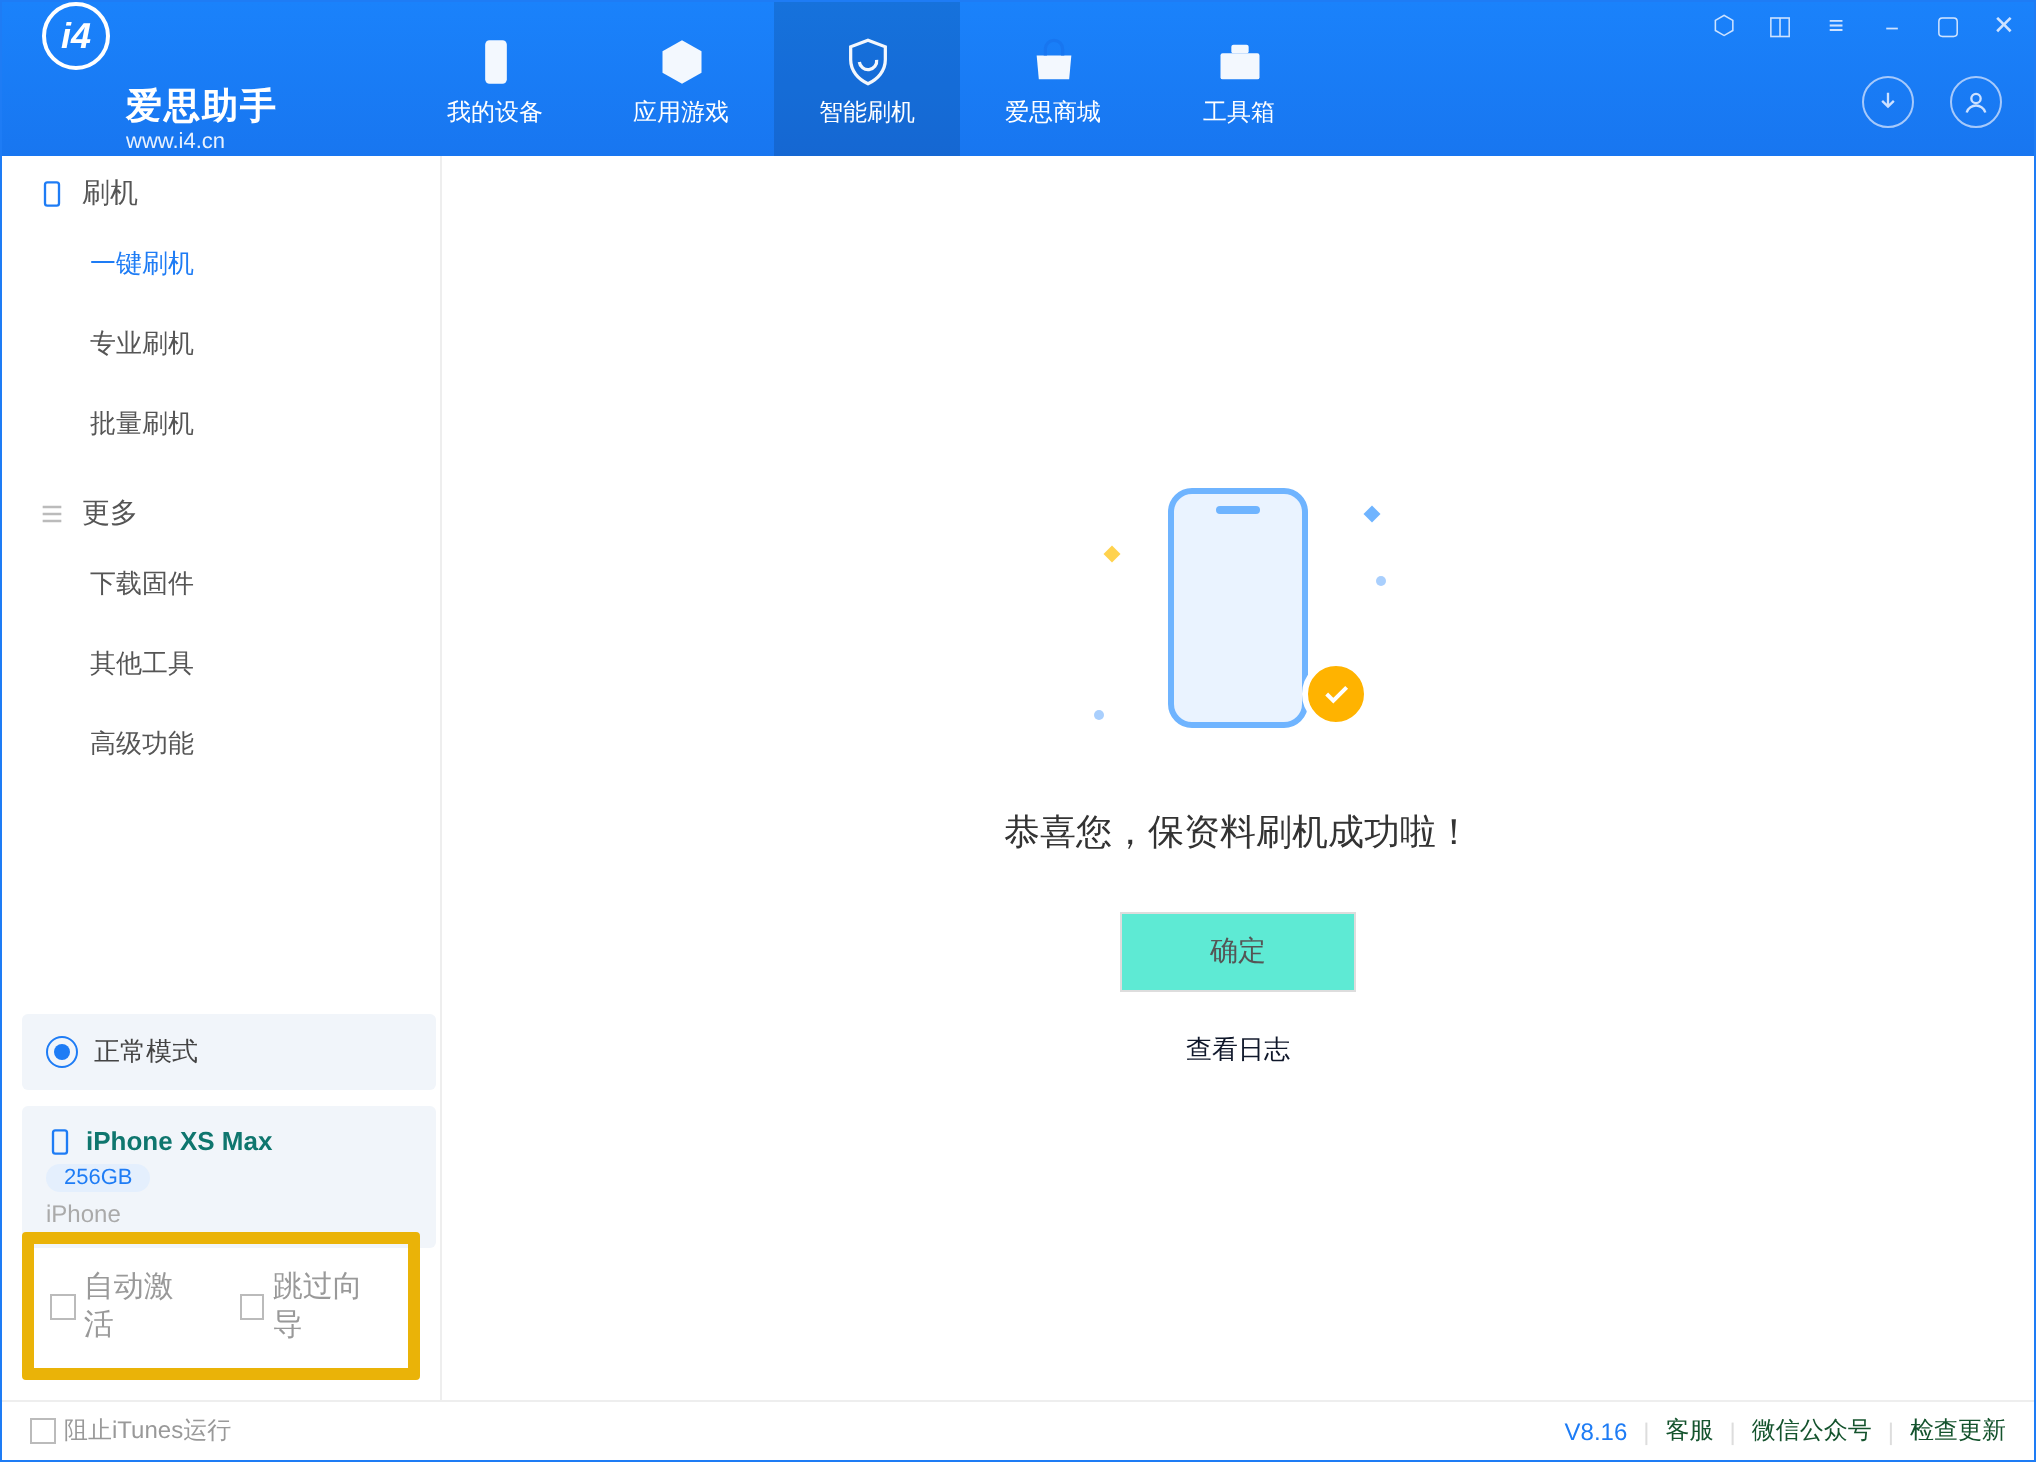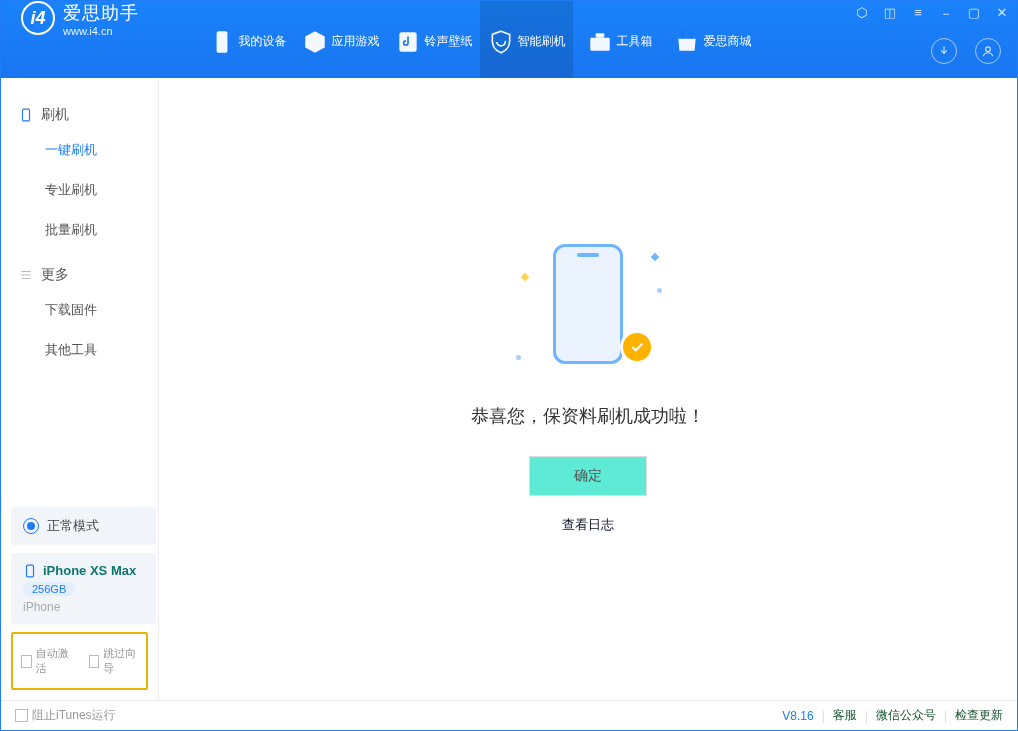--- a/index.html
+++ b/index.html
@@ -3,54 +3,54 @@
 <meta charset="utf-8">
 <style>
 * { margin: 0; padding: 0; box-sizing: border-box; font-family: "Microsoft YaHei", Arial, sans-serif; }
 body { background: #fff; width: 1018px; height: 731px; overflow: hidden; border: 1px solid #1e7cf5; }
 
 
 .header { background: linear-gradient(to bottom, #1a82fb, #1876f0); height: 77px; display: flex; color: #fff; position: relative; }
 .logo-area { width: 200px; display: flex; align-items: flex-start; padding-left: 20px; }
 .logo-icon { width: 34px; height: 34px; border: 2px solid #fff; border-radius: 50%; display: flex; align-items: center; justify-content: center; font-size: 18px; font-weight: bold; margin-right: 8px; font-style: italic;}
 .logo-text { display: flex; flex-direction: column; }
-.logo-title { font-size: 18px; font-weight: normal; letter-spacing: 1px;}
+.logo-title { font-size: 18px; font-weight: bold; letter-spacing: 1px; margin-top: 40px;}
 .logo-sub { font-size: 11px; opacity: 0.9; }
 
 .nav { display: flex; }
-.nav-item { width: 93px; display: flex; flex-direction: row; align-items: center; justify-content: center; font-size: 12px; cursor: pointer; padding-top:4px; gap:4px;}
+.nav-item { width: 93px; display: flex; flex-direction: column; align-items: center; justify-content: center; font-size: 12px; cursor: pointer; padding-top:4px; gap:4px;}
 .nav-item.active { background: rgba(0,0,0,0.12); }
 .nav-ico { width: 26px; height: 26px; display:flex; align-items:center; justify-content:center;}
 .nav-ico svg { width: 26px; height: 26px; fill: #fff; opacity:0.95;}
 
 .win-controls { position: absolute; right: 6px; top: 4px; display: flex; gap: 10px; font-size: 13px; color: #cfe3ff;}
 .win-controls span { cursor: pointer; width:18px; text-align:center;}
 .header-right-icons { position: absolute; right: 16px; bottom: 14px; display:flex; gap:18px;}
 .circ-btn { width:26px; height:26px; border:1.5px solid #a6c9fb; border-radius:50%; display:flex; align-items:center; justify-content:center; cursor:pointer;}
 .circ-btn svg { width:14px; height:14px; stroke:#cde1ff; fill:none; stroke-width:2;}
 
 
 .body { display: flex; height: calc(100% - 77px - 30px); }
-.sidebar { width: 158px; background: #fff; border-right: 1px solid #eee; position: relative; padding-top: 22px;}
+.sidebar { width: 220px; background: #fff; border-right: 1px solid #eee; position: relative; padding-top: 4px;}
 .side-group-title { display: flex; align-items: center; padding: 6px 18px; color: #555; font-size: 14px; gap:8px;}
 .side-group-title .g-ico { width:14px; height:14px; }
 .side-items { padding-left: 44px; }
 .side-item { padding: 11px 0; font-size: 13px; color: #555; cursor: pointer; }
 .side-item.active { color: #1e7cf5; }
 
 .device-panel { position: absolute; bottom: 76px; left: 10px; right: 2px; }
 .mode-box { background: #f1f5fa; border-radius: 3px; padding: 10px 12px; font-size: 13px; color:#444; display:flex; align-items:center; gap:8px; margin-bottom:8px;}
 .mode-dot { width:16px; height:16px; border:1.5px solid #1e7cf5; border-radius:50%; position:relative;}
 .mode-dot:after{content:""; position:absolute; top:3px; left:3px; right:3px; bottom:3px; border-radius:50%; background:#1e7cf5;}
 .dev-box { background:#f1f5fa; border-radius:3px; padding:10px 12px; font-size:13px;}
 .dev-name { color:#0f766e; font-weight:bold; display:flex; align-items:center; gap:6px;}
 .dev-capacity { display:inline-block; background:#e4effd; color:#1e7cf5; border-radius:10px; padding:1px 9px; font-size:11px; margin-top:4px;}
 .dev-type { color:#aaa; font-size:12px; margin-top:4px;}
 
-.bottom-checks { position:absolute; bottom:10px; left:10px; right:10px; border:2px solid #eab308; border-radius:2px; padding:12px 8px; display:flex; gap:18px; font-size:11px; color:#999;}
+.bottom-checks { position:absolute; bottom:10px; left:10px; right:10px; border:6px solid #eab308; border-radius:2px; padding:12px 8px; display:flex; gap:18px; font-size:15px; color:#999;}
 .chk { display:flex; align-items:center; gap:4px;}
 .chk-box { width:13px; height:13px; border:1px solid #bbb; }
 
 
 .main { flex:1; background:#fff; display:flex; align-items:center; justify-content:center; flex-direction:column;}
 .success-ill { position:relative; width:120px; height:130px; margin-bottom:30px;}
 .phone { width:70px; height:120px; border:3px solid #6fb4ff; border-radius:12px; background:#eaf3ff; position:absolute; left:25px; top:0;}
 .phone:before{content:""; position:absolute; top:6px; left:50%; transform:translateX(-50%); width:22px; height:4px; background:#6fb4ff; border-radius:2px;}
 .badge { position:absolute; right:-6px; bottom:10px; width:34px; height:34px; background:#ffb300; border-radius:50%; display:flex; align-items:center; justify-content:center; border:3px solid #fff;}
 .badge svg{width:16px; height:16px; stroke:#fff; fill:none; stroke-width:3;}
@@ -92,55 +92,46 @@
       <span>我的设备</span>
     </div>
     <div class="nav-item">
       <span class="nav-ico">
           <svg viewBox="0 0 24 24">
             <path d="M12 2l9 5v10l-9 5-9-5V7z"></path>
           </svg>
         </span>
       <span>应用游戏</span>
     </div>
-    <div class="nav-item">
-      <span class="nav-ico">
-          <svg viewBox="0 0 24 24">
-            <rect x="4" y="3" width="16" height="18" rx="2"></rect>
-            <path d="M12 7v6a2 2 0 11-2-2" fill="none" stroke="#1876f0" stroke-width="1.5"></path>
-          </svg>
-        </span>
-      <span>铃声壁纸</span>
-    </div>
     <div class="nav-item active">
       <span class="nav-ico">
           <svg viewBox="0 0 24 24">
             <path d="M12 2l8 3v6c0 5-3.5 9-8 11-4.5-2-8-6-8-11V5z" fill="none" stroke="#fff" stroke-width="1.5"></path>
             <path d="M8 12a4 4 0 108-1" fill="none" stroke="#fff" stroke-width="1.5"></path>
           </svg>
         </span>
       <span>智能刷机</span>
     </div>
     <div class="nav-item">
       <span class="nav-ico">
           <svg viewBox="0 0 24 24">
+            <path d="M4 9h16l-1 11H5z"></path>
+            <path d="M8 9V6a4 4 0 018 0v3" fill="none" stroke="#1876f0" stroke-width="1.5"></path>
+          </svg>
+        </span>
+      <span>爱思商城</span>
+    </div>
+    <div class="nav-item">
+      <span class="nav-ico">
+          <svg viewBox="0 0 24 24">
             <rect x="3" y="8" width="18" height="12" rx="1"></rect>
             <rect x="8" y="4" width="8" height="4" rx="1"></rect>
           </svg>
         </span>
       <span>工具箱</span>
-    </div>
-    <div class="nav-item">
-      <span class="nav-ico">
-          <svg viewBox="0 0 24 24">
-            <path d="M4 9h16l-1 11H5z"></path>
-            <path d="M8 9V6a4 4 0 018 0v3" fill="none" stroke="#1876f0" stroke-width="1.5"></path>
-          </svg>
-        </span>
-      <span>爱思商城</span>
     </div>
   </div>
   <div class="win-controls">
     <span>⬡</span>
     <span>◫</span>
     <span>≡</span>
     <span>－</span>
     <span>▢</span>
     <span>✕</span>
   </div>
@@ -174,20 +165,21 @@
     </div>
     <div class="side-group-title" style="margin-top:10px;">
       <svg class="g-ico" viewBox="0 0 24 24">
           <path d="M4 6h16M4 12h16M4 18h16" stroke="#bbb" stroke-width="2"></path>
         </svg>
       <span>更多</span>
     </div>
     <div class="side-items">
       <div class="side-item">下载固件</div>
       <div class="side-item">其他工具</div>
+      <div class="side-item">高级功能</div>
     </div>
 
     <div class="device-panel">
       <div class="mode-box">
         <span class="mode-dot"></span>
         <span>正常模式</span>
       </div>
       <div class="dev-box">
         <div class="dev-name">
           <svg width="14" height="14" viewBox="0 0 24 24">

